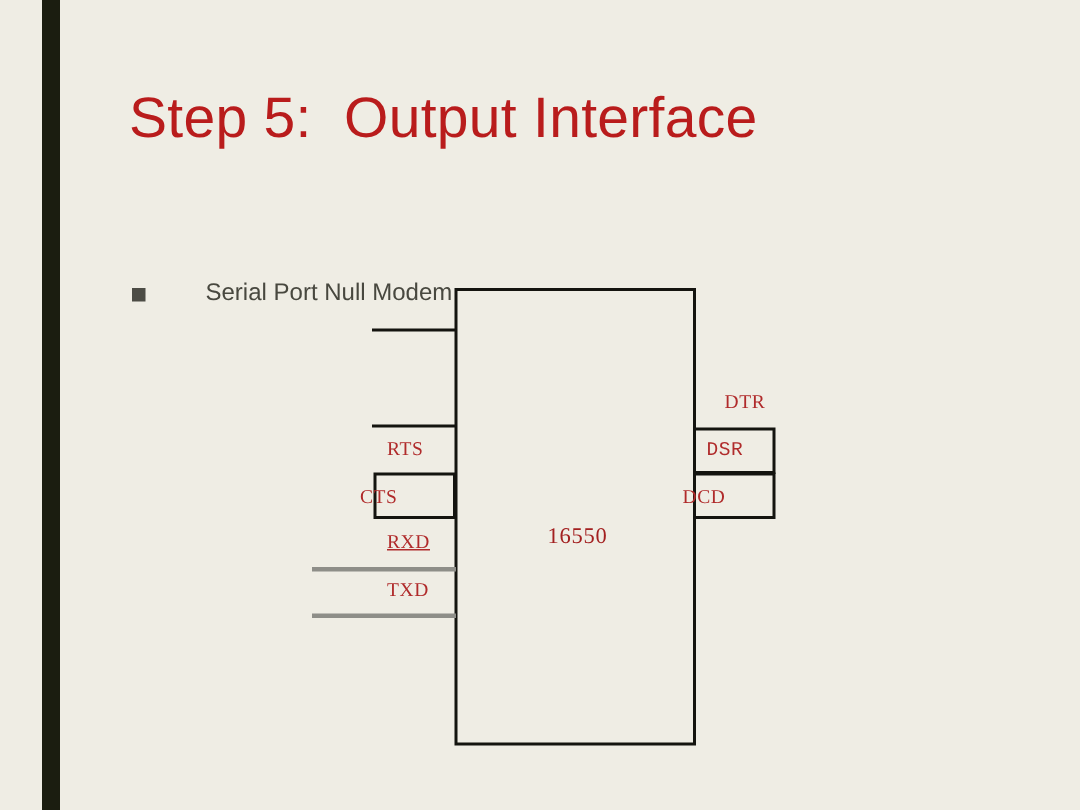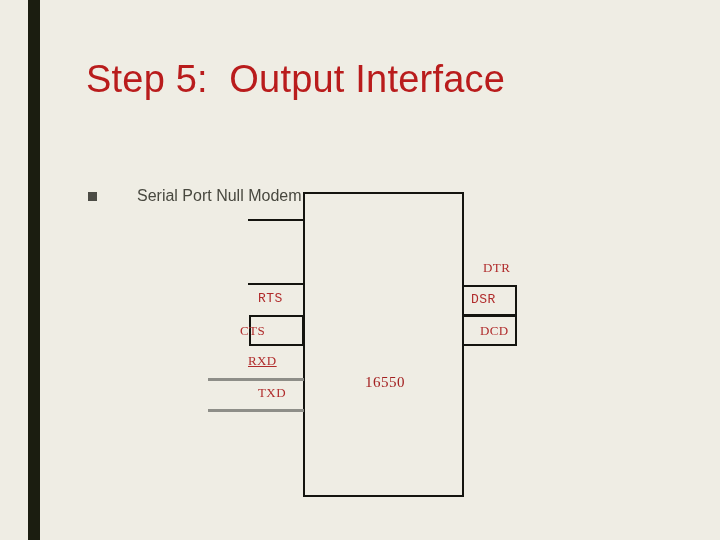--- a/index.html
+++ b/index.html
@@ -94,21 +94,20 @@
   .chip-label {
     position: absolute;
     left: 340px;
     top: 350px;
     width: 90px;
     text-align: center;
     font-family: "Liberation Serif", serif;
     font-size: 15px;
     color: #a32020;
     letter-spacing: 0.5px;
-    margin-top: 24px;
   }
 
   
   .lead-black {
     position: absolute;
     height: 0;
     border-top: 2px solid #14140f;
   }
 
   
@@ -154,36 +153,36 @@
   <div id="diagram">
 
     <div class="chip-box"></div>
 
     <div class="chip-label">16550</div>
 
     <div class="lead-black" style="left:248px; top:219px; width:56px;"></div>
 
     <div class="lead-black" style="left:248px; top:283px; width:56px;"></div>
 
-    <div class="pin-label" style="left:258px; top:291px;font-family:Liberation Mono, monospace;">RTS</div>
+    <div class="pin-label" style="left:258px; top:291px;">RTS</div>
 
     <div class="pin-box" style="left:249px; top:315px; width:55px; height:31px;"></div>
     <div class="pin-label" style="left:240px; top:323px;">CTS</div>
 
-    <div class="pin-label" style="left:248px; top:353px;text-decoration:underline;">RXD</div>
+    <div class="pin-label" style="left:258px; top:353px;text-decoration:underline;">RXD</div>
 
     <div class="lead-gray" style="left:208px; top:378px; width:96px;"></div>
 
     <div class="pin-label" style="left:258px; top:385px;font-family:Liberation Serif, serif;">TXD</div>
 
     <div class="lead-gray" style="left:208px; top:409px; width:96px;"></div>
 
     <div class="pin-label" style="left:471px; top:260px;margin-left:12px;">DTR</div>
 
     <div class="pin-box" style="left:462px; top:285px; width:55px; height:31px;"></div>
     <div class="pin-label" style="left:471px; top:292px;font-family:Liberation Mono, monospace;">DSR</div>
 
     <div class="pin-box" style="left:462px; top:315px; width:55px; height:31px;"></div>
-    <div class="pin-label" style="left:480px; top:323px;">DCD</div>
+    <div class="pin-label" style="left:455px; top:323px;">DCD</div>
 
   </div>
 
 </div>
 
 </body></html>

